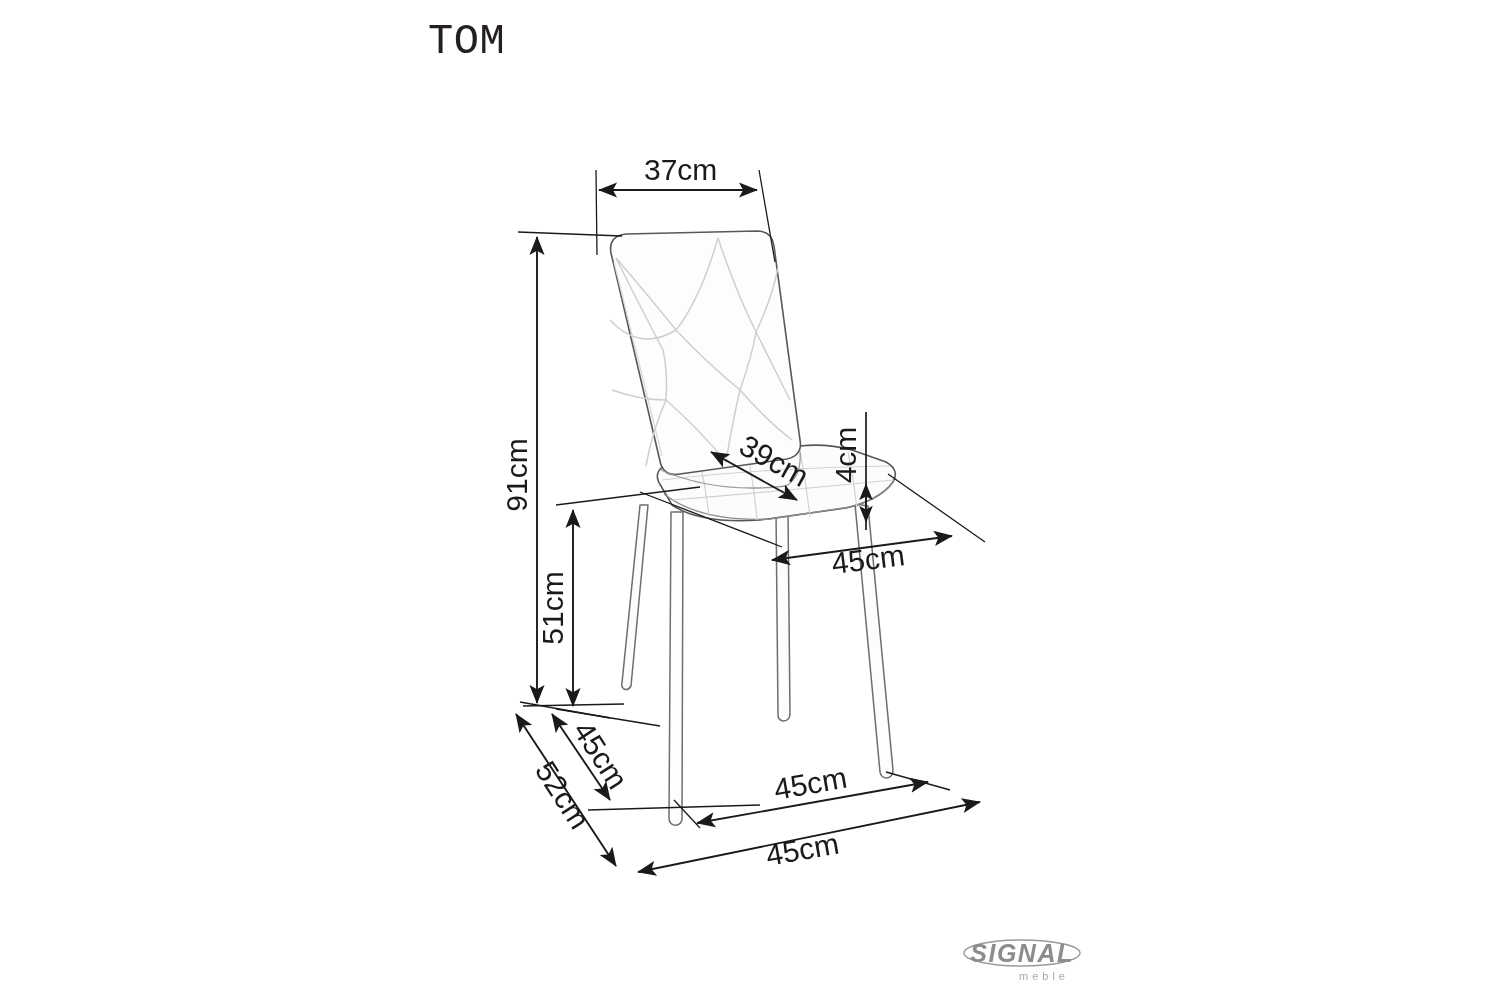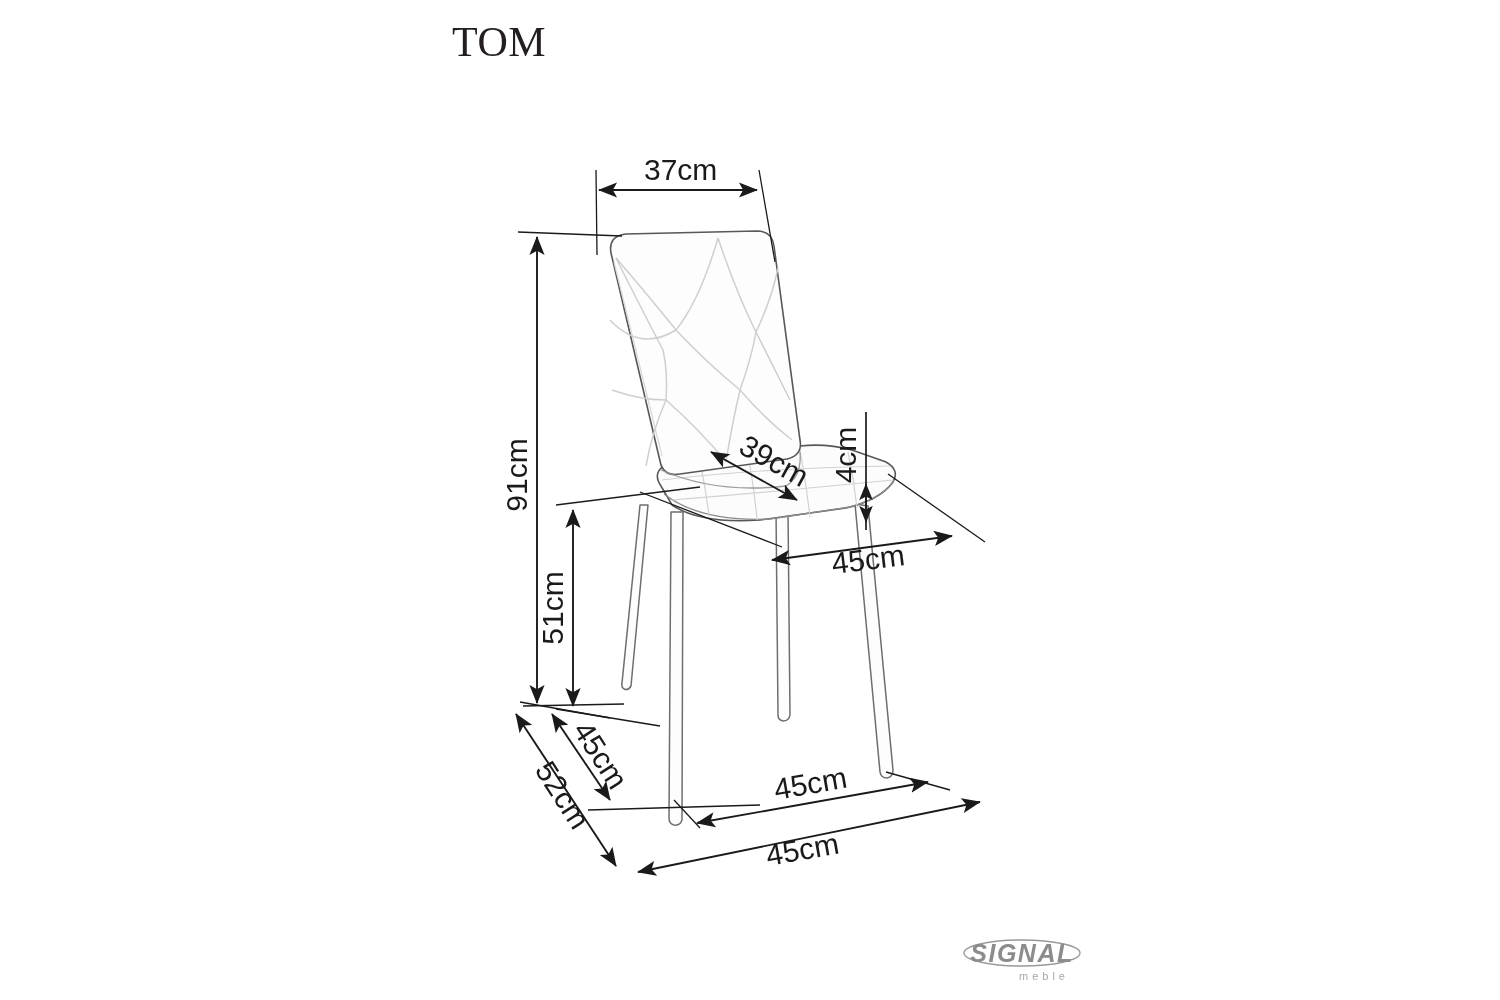--- a/index.html
+++ b/index.html
@@ -14,27 +14,27 @@
   }
   #stage {
     position: relative;
     width: 1500px;
     height: 1000px;
     background: #ffffff;
     overflow: hidden;
   }
   #title {
     position: absolute;
-    left: 452px;
+    left: 428px;
     top: 18px;
     font-size: 42px;
     font-weight: 400;
     letter-spacing: 0.5px;
     color: #231f20;
-    font-family: Liberation Serif, serif;
+    font-family: Liberation Mono, monospace;
     white-space: nowrap;
   }
   #drawing {
     position: absolute;
     left: 0;
     top: 0;
     width: 1500px;
     height: 1000px;
   }
   #brand {

